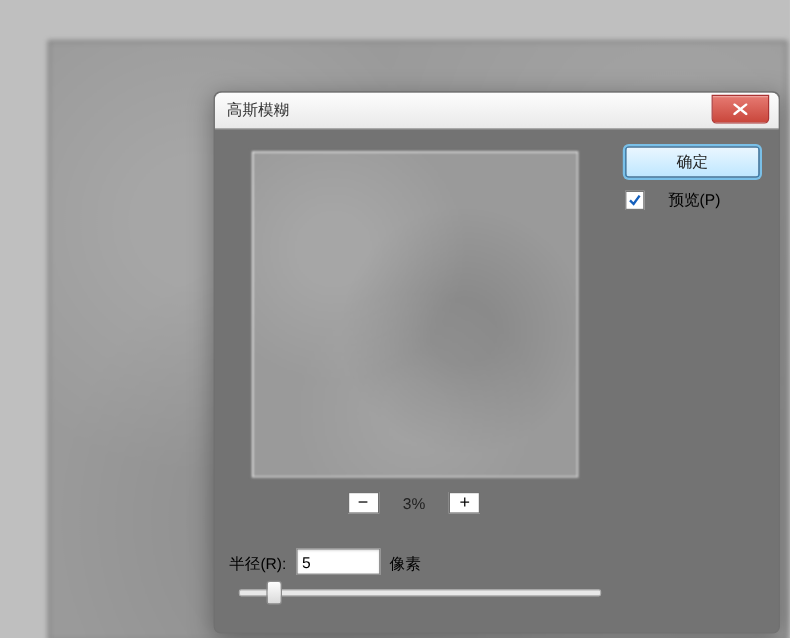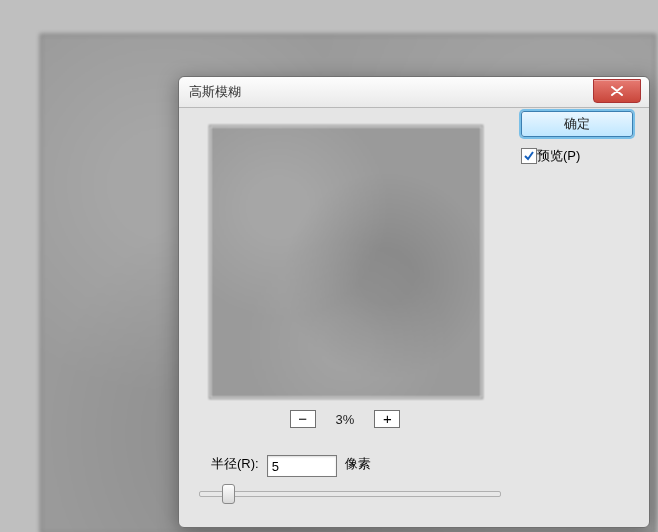--- a/index.html
+++ b/index.html
@@ -4,43 +4,43 @@
 <style>
   html,body{margin:0;padding:0;width:658px;height:532px;font-family:"Microsoft YaHei","SimSun",Arial,sans-serif;font-size:13px;overflow:hidden}
   .app-bg{position:absolute;inset:0;background:#bfbfbf}
   .canvas-bg{position:absolute;left:40px;top:34px;width:614px;height:498px;background:#9a9a9a;border:1px solid #555;background-image:
     radial-gradient(circle at 20% 30%, rgba(255,255,255,.12) 0 8%, transparent 35%),
     radial-gradient(circle at 60% 55%, rgba(0,0,0,.10) 0 10%, transparent 40%),
     radial-gradient(circle at 85% 20%, rgba(255,255,255,.08) 0 10%, transparent 40%),
     radial-gradient(circle at 40% 80%, rgba(0,0,0,.08) 0 12%, transparent 45%),
     radial-gradient(circle at 75% 80%, rgba(255,255,255,.08) 0 10%, transparent 40%);
     filter:blur(2px)}
-  .dialog{position:absolute;left:178px;top:76px;width:470px;height:450px;background:#e5e5e5;border:1px solid #707070;border-radius:6px;box-shadow:0 4px 20px rgba(0,0,0,.35)}
+  .dialog{position:absolute;left:178px;top:76px;width:470px;height:450px;background:#737373;border:1px solid #707070;border-radius:6px;box-shadow:0 4px 20px rgba(0,0,0,.35)}
   .titlebar{position:relative;height:30px;border-bottom:1px solid #b8b8b8;background:linear-gradient(#fdfdfd,#e9e9e9);border-radius:6px 6px 0 0}
   .title-text{position:absolute;left:10px;top:6px;color:#333}
   .close-btn{position:absolute;right:8px;top:2px;width:46px;height:22px;border:1px solid #a33;border-radius:0 0 4px 4px;background:linear-gradient(#e67a72,#c9463b);box-shadow:inset 0 1px 0 rgba(255,255,255,.3);display:flex;align-items:center;justify-content:center}
   .close-btn svg{display:block}
   .body{position:absolute;inset:30px 0 0 0}
   .preview-box{position:absolute;left:30px;top:18px;width:272px;height:272px;border:1px solid #6e6e6e;background:#9a9a9a;box-shadow:inset 0 0 0 1px #fff;background-image:
     radial-gradient(circle at 25% 30%, rgba(255,255,255,.12) 0 10%, transparent 40%),
     radial-gradient(circle at 65% 55%, rgba(0,0,0,.10) 0 12%, transparent 45%),
     radial-gradient(circle at 50% 80%, rgba(255,255,255,.08) 0 10%, transparent 40%);
     filter:blur(1px)}
   .zoom-row{position:absolute;left:30px;top:300px;width:272px;height:24px;display:flex;align-items:center;justify-content:center;gap:20px}
   .zoom-btn{width:26px;height:18px;border:1px solid #707070;background:#fff;display:flex;align-items:flex-end;justify-content:center;font-size:15px;line-height:12px;padding-bottom:2px;box-sizing:border-box}
   .zoom-label{color:#222}
-  .radius-row{position:absolute;left:32px;top:348px;width:300px;height:24px;display:flex;align-items:flex-start;gap:8px}
+  .radius-row{position:absolute;left:12px;top:348px;width:300px;height:24px;display:flex;align-items:flex-end;gap:8px}
   .radius-input{width:60px;height:20px;border:1px solid #7a7a7a;background:#fff;padding:0 4px;font-family:inherit;font-size:13px;box-shadow:inset 0 1px 2px rgba(0,0,0,.15)}
   .slider-wrap{position:absolute;left:20px;top:376px;width:300px;height:20px}
   .slider-track{position:absolute;left:0;top:8px;width:300px;height:4px;border:1px solid #b0b0b0;border-radius:2px;background:#e8e8e8}
   .slider-thumb{position:absolute;top:1px;width:11px;height:18px;border:1px solid #8a8a8a;border-radius:3px;background:linear-gradient(#fefefe,#d9d9d9)}
-  .right-col{position:absolute;right:18px;top:4px;width:110px}
+  .right-col{position:absolute;right:18px;top:15px;width:110px}
   .btn{width:110px;height:24px;border:1px solid #707070;border-radius:3px;background:linear-gradient(#fefefe,#e7e7e7);margin-bottom:10px;display:flex;align-items:center;justify-content:center;color:#222;box-shadow:0 0 0 1px rgba(255,255,255,.6) inset}
   .btn.primary{background:linear-gradient(#eaf6ff,#bfe7ff);border-color:#3c7fb1;box-shadow:0 0 0 2px #7ac0e8}
-  .check-row{margin-top:2px;display:flex;align-items:center;gap:0}
+  .check-row{margin-top:2px;display:flex;align-items:center;gap:20px}
   .checkbox{width:14px;height:14px;border:1px solid #777;background:#fff;display:flex;align-items:center;justify-content:center}
   .checkbox svg{display:block}
 </style>
 </head>
 <body>
 
 <div class="app-bg"></div>
 <div class="canvas-bg"></div>
 
 <div class="dialog">

